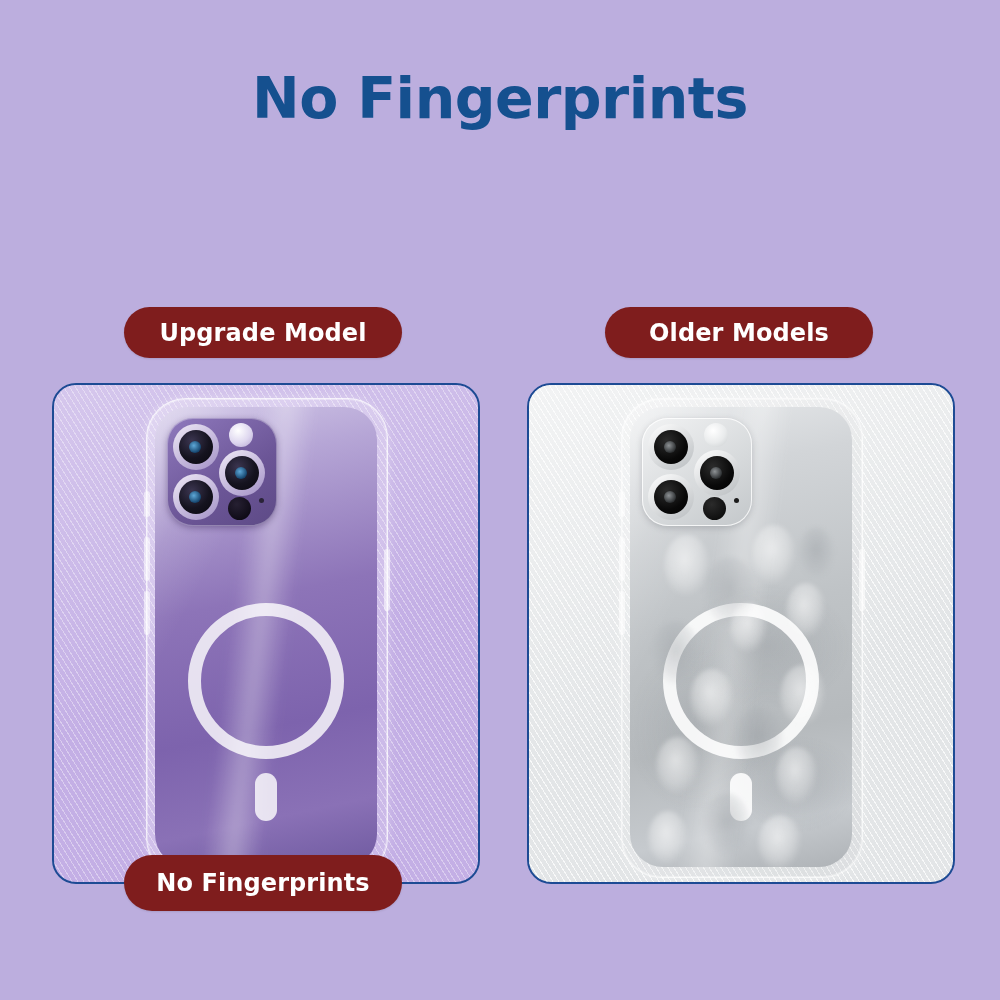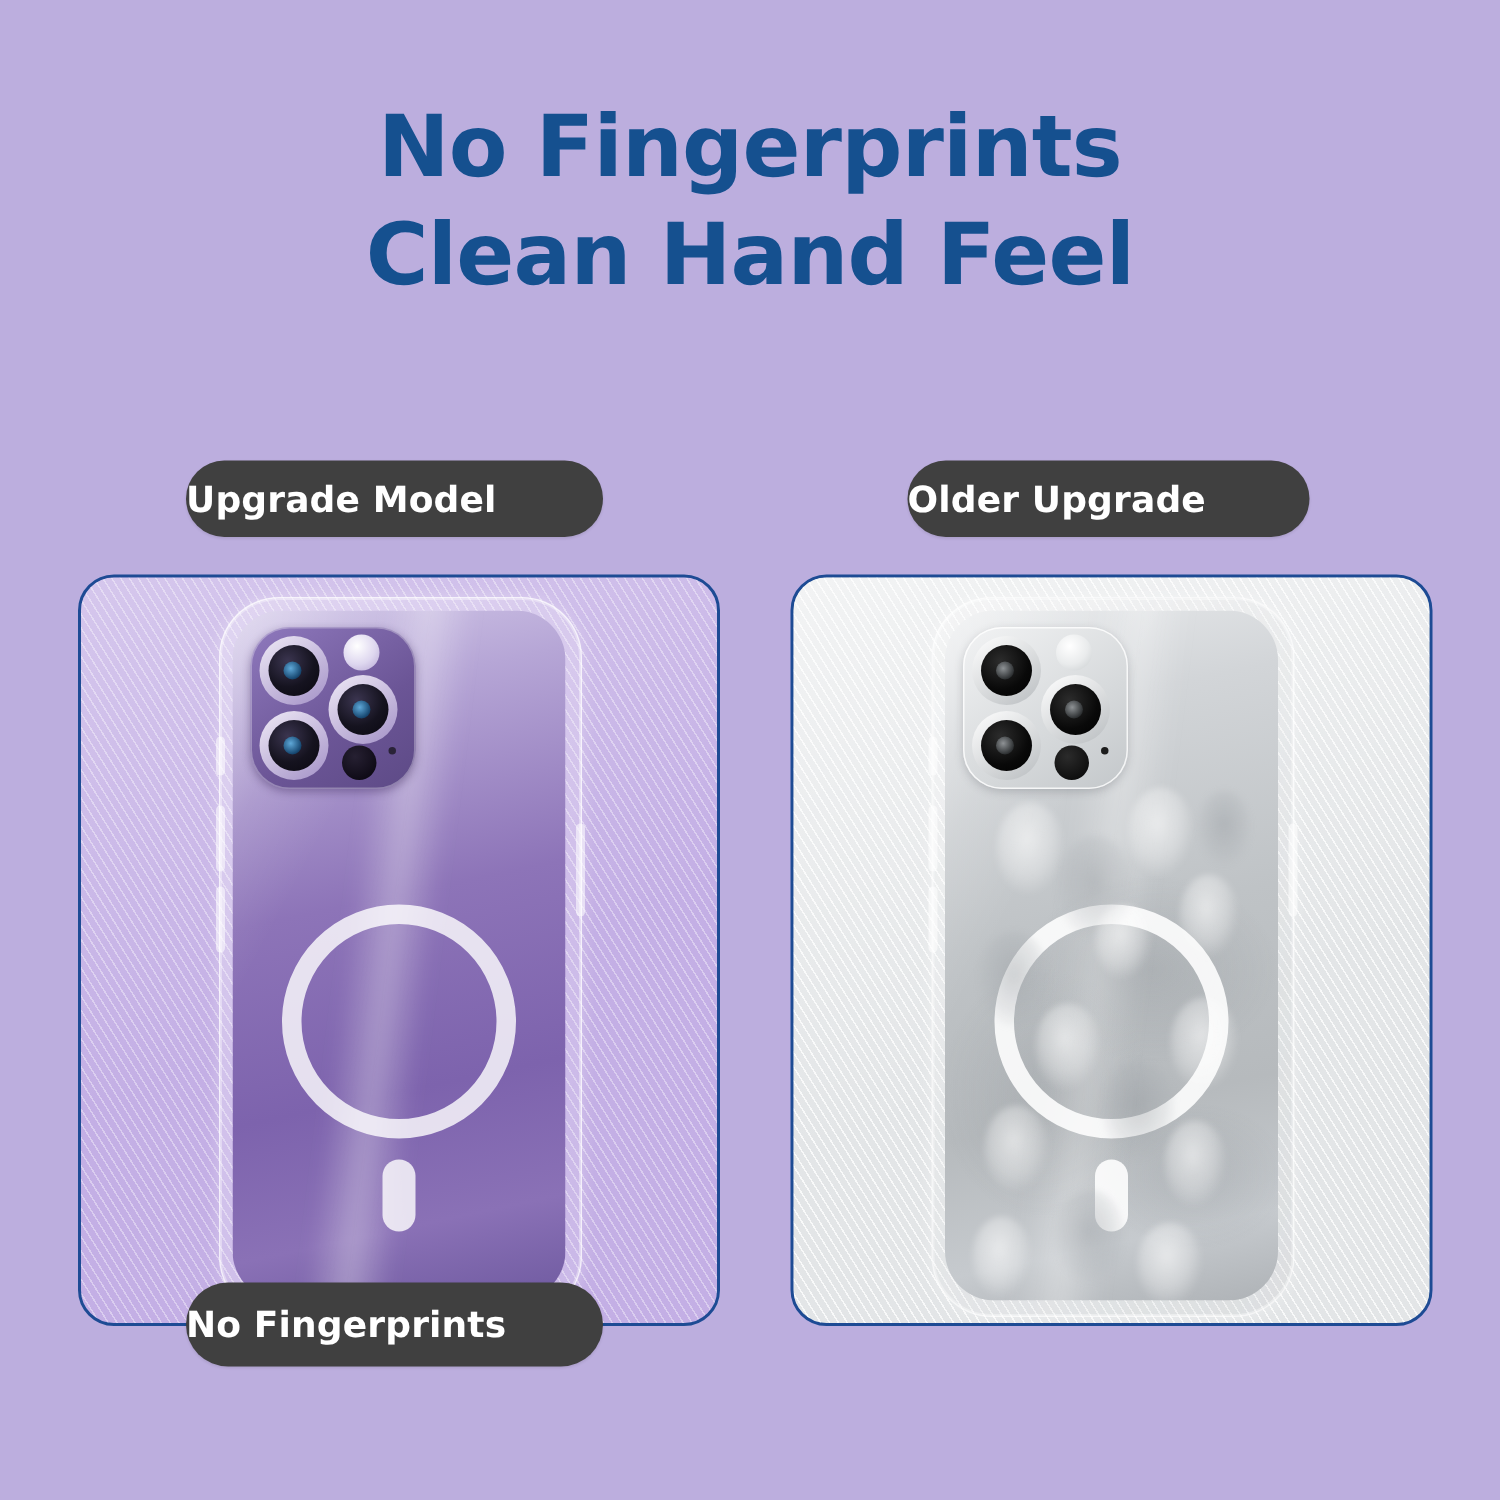--- a/index.html
+++ b/index.html
@@ -14,22 +14,22 @@
   .headline{
     position:absolute;left:0;top:62px;width:1000px;
     text-align:center;color:#15508f;
     font-size:57px;font-weight:700;line-height:1.27;
     letter-spacing:-0.5px;
   }
   .headline .l2{display:block;}
 
   
   .pill{
-    position:absolute;display:flex;align-items:center;justify-content:flex-start;
-    background:#404040;color:#ffffff;border-radius:999px;
+    position:absolute;display:flex;align-items:center;justify-content:center;
+    background:#7f1d1d;color:#ffffff;border-radius:999px;
     font-size:24px;font-weight:700;letter-spacing:.1px;
     box-shadow:0 1px 2px rgba(0,0,0,.10);
     white-space:nowrap;
   }
   .pill-top-l{left:124px;top:307px;width:278px;height:51px;}
   .pill-top-r{left:605px;top:307px;width:268px;height:51px;}
   .pill-bot-l{left:124px;top:855px;width:278px;height:56px;z-index:40;}
   .pill-bot-r{left:605px;top:855px;width:268px;height:56px;z-index:40;}
 
   
@@ -191,28 +191,27 @@
       radial-gradient(ellipse 90px 70px at 75% 82%, rgba(120,126,132,.20), rgba(0,0,0,0) 70%);
   }
 </style>
 </head>
 <body>
 
 <div class="stage">
 
   <div class="headline">
     <span>No Fingerprints</span>
-    <span class="l2">Clean Hand Feel</span>
   </div>
 
   <div class="pill pill-top-l">
     <span>Upgrade Model</span>
   </div>
   <div class="pill pill-top-r">
-    <span>Older Upgrade</span>
+    <span>Older Models</span>
   </div>
 
   <div class="card card-l">
     <div class="weave"></div>
     <div class="vglow"></div>
 
     <div class="phone">
       <div class="bumper bumper-l">
         <div class="rail lft" style="top:92px;height:26px;"></div>
         <div class="rail lft" style="top:138px;height:44px;"></div>

